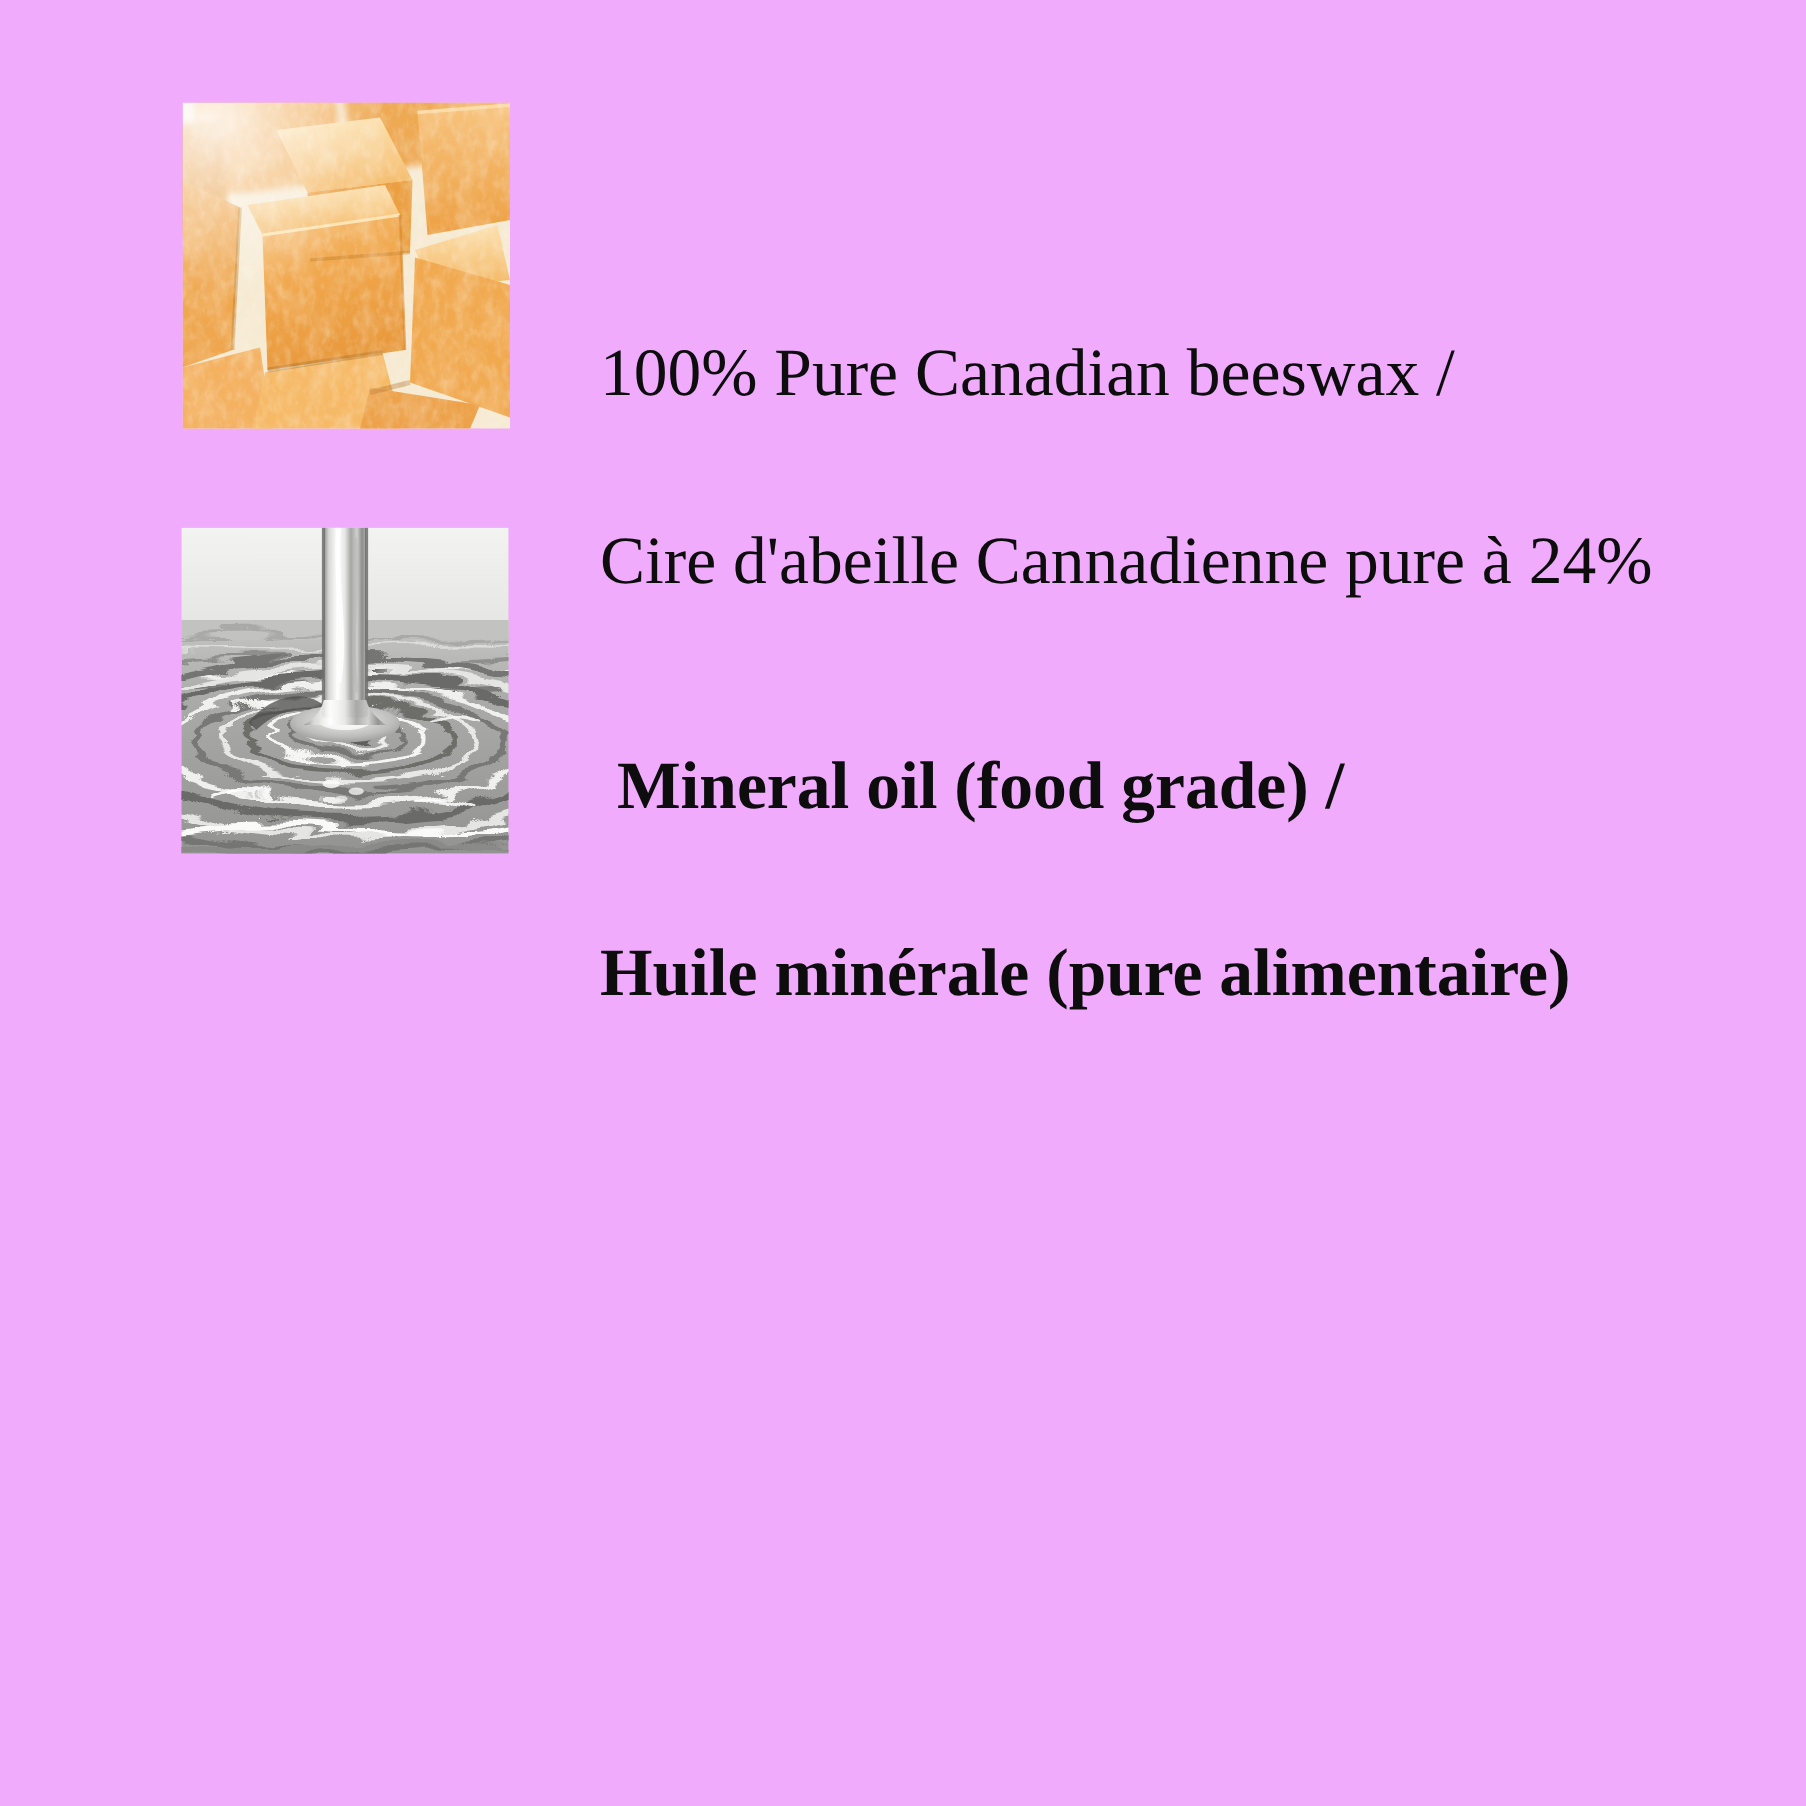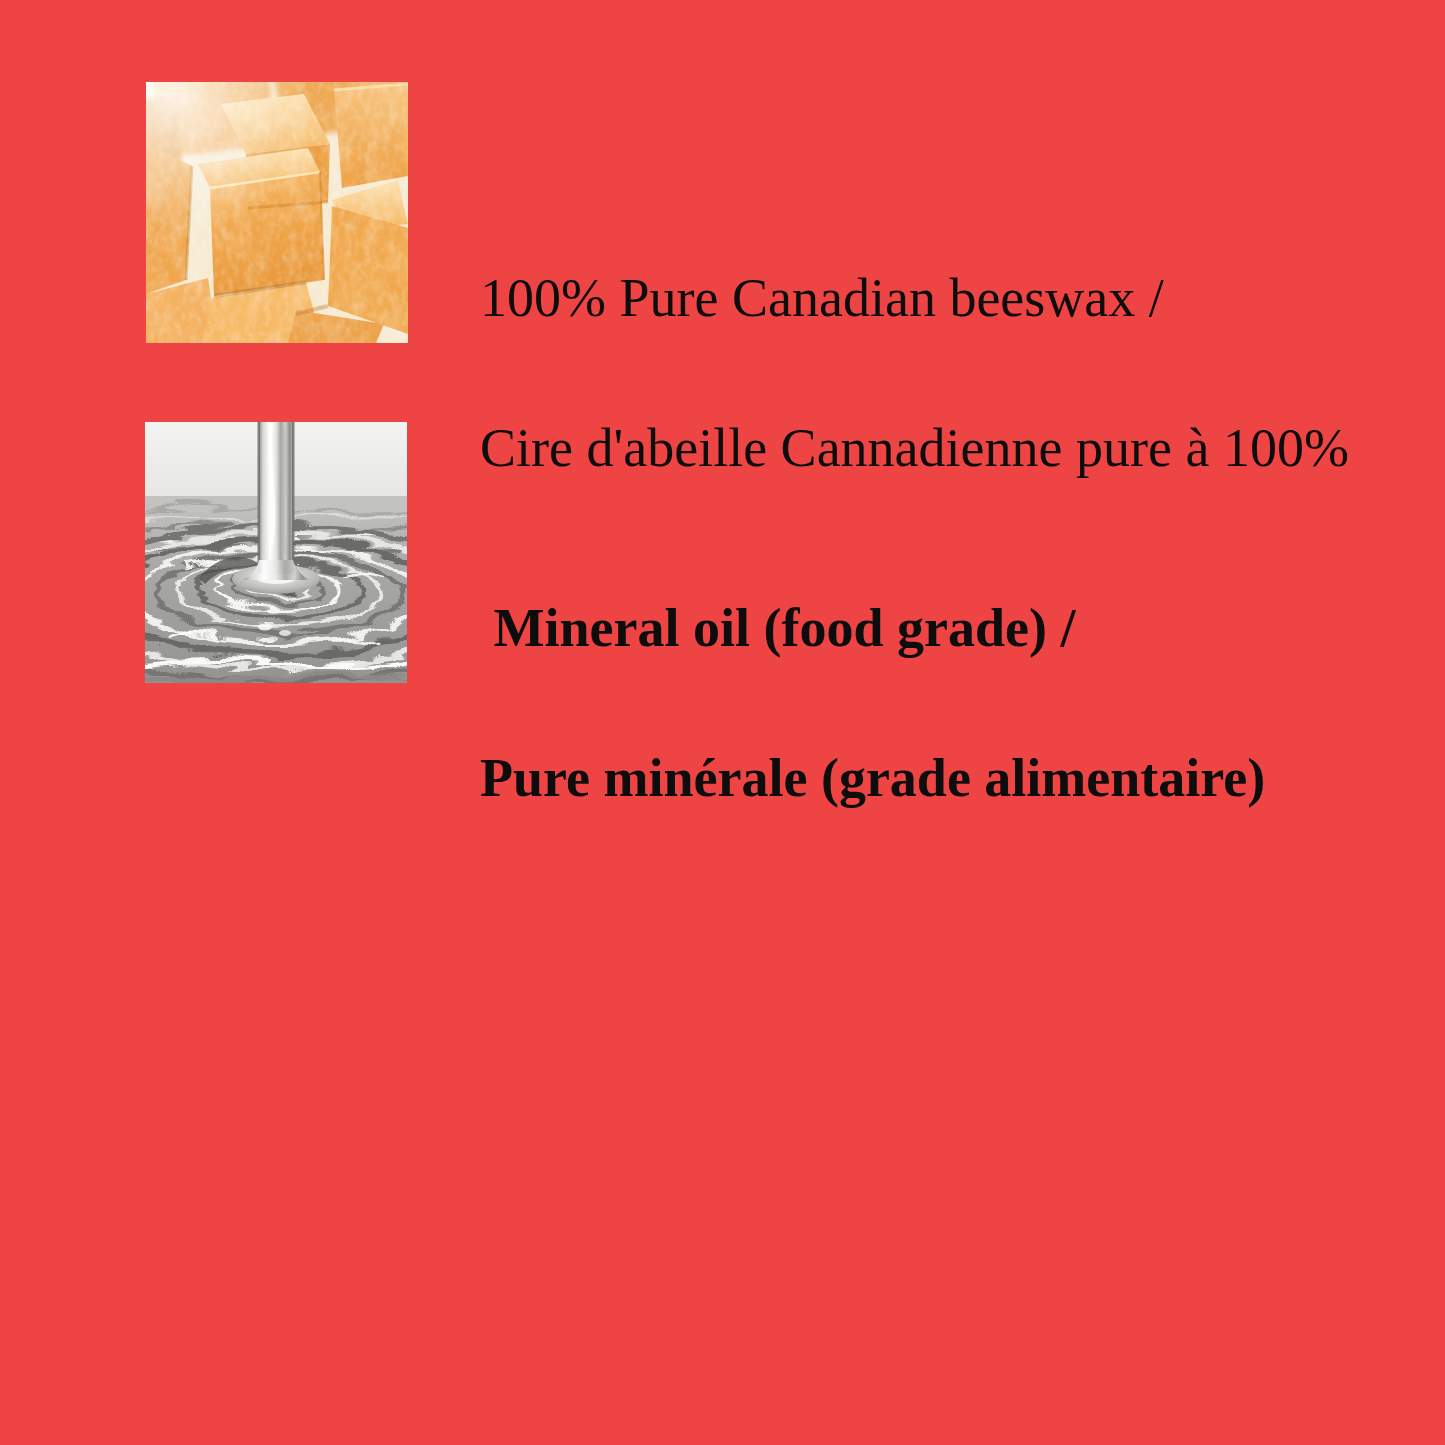--- a/index.html
+++ b/index.html
@@ -4,21 +4,21 @@
 <style>
   html, body {
     margin: 0;
     padding: 0;
     background: #ffffff;
   }
   .canvas {
     position: relative;
     width: 1445px;
     height: 1445px;
-    background: #ef4444;
+    background: #f0abfc;
     overflow: hidden;
     font-family: "Liberation Serif", "DejaVu Serif", serif;
   }
   .photo {
     position: absolute;
     margin: 0;
     padding: 0;
     overflow: hidden;
   }
   .photo svg { display: block; }
@@ -111,21 +111,21 @@
 
         <rect width="262" height="261" filter="url(#marbleCoarse)" opacity="0.5"></rect>
         <rect width="262" height="261" filter="url(#marbleFine)" opacity="0.45"></rect>
 
         <rect width="262" height="261" fill="url(#gCorner)"></rect>
       </svg>
     </figure>
 
     <div class="caption caption-beeswax">
       <div class="caption-line">100% Pure Canadian beeswax /</div>
-      <div class="caption-line">Cire d'abeille Cannadienne pure à 100%</div>
+      <div class="caption-line">Cire d'abeille Cannadienne pure à 24%</div>
     </div>
   </section>
 
   <section>
 
     <figure class="photo photo-oil">
       <svg width="262" height="261" viewBox="0 0 262 261" xmlns="http://www.w3.org/2000/svg">
         <defs>
           <linearGradient id="skyGrad" x1="0" y1="0" x2="0" y2="1">
             <stop offset="0" stop-color="#f3f3f1"></stop>
@@ -200,17 +200,17 @@
         <path d="M114,138 C 112,148 104,155 98,158 L 164,158 C 158,154 150,147 148,138 Z" fill="url(#streamGrad)" opacity="0.9"></path>
 
         <ellipse cx="120" cy="205" rx="7" ry="3.5" fill="#fafaf8" opacity="0.85"></ellipse>
         <ellipse cx="140" cy="211" rx="6" ry="3" fill="#f3f3f1" opacity="0.8"></ellipse>
         <ellipse cx="128" cy="217" rx="5" ry="2.5" fill="#ededeb" opacity="0.75"></ellipse>
       </svg>
     </figure>
 
     <div class="caption caption-oil">
       <div class="caption-line"> Mineral oil (food grade) /</div>
-      <div class="caption-line">Pure minérale (grade alimentaire)</div>
+      <div class="caption-line">Huile minérale (pure alimentaire)</div>
     </div>
   </section>
 
 </div>
 
 </body></html>

